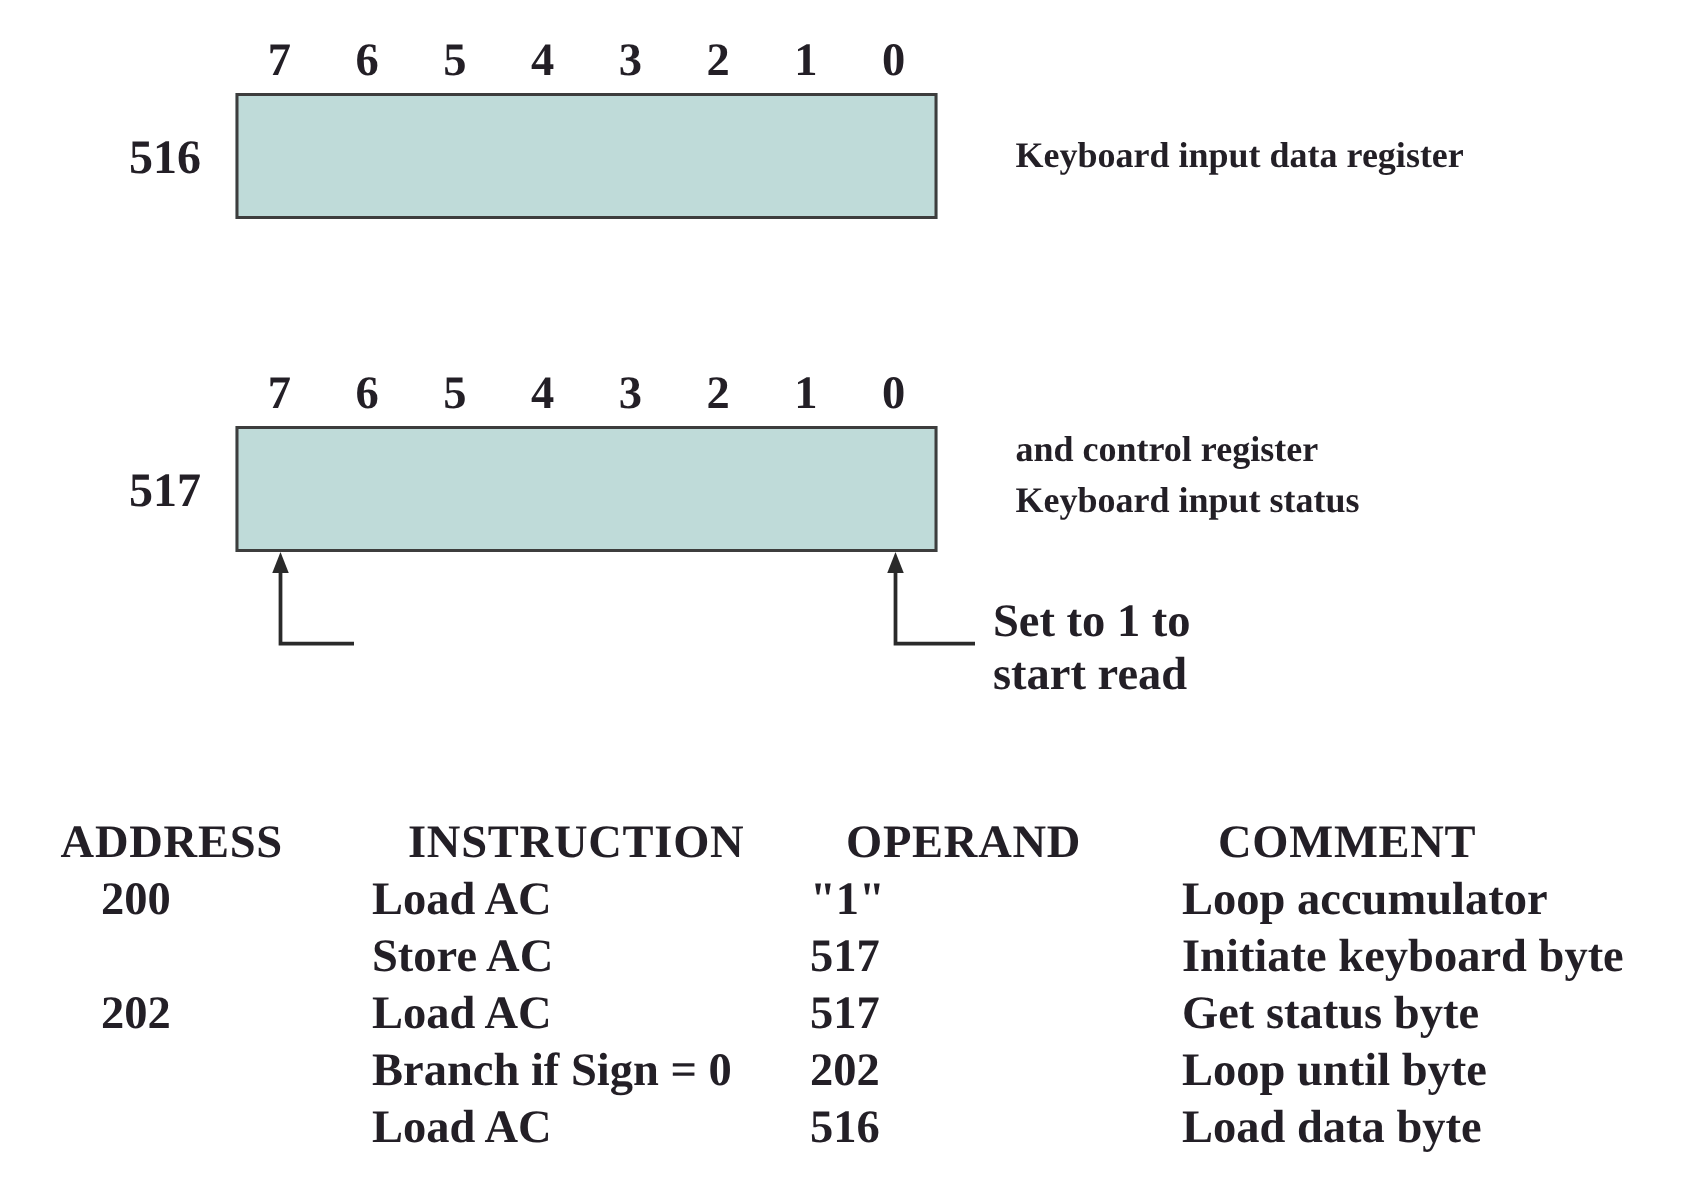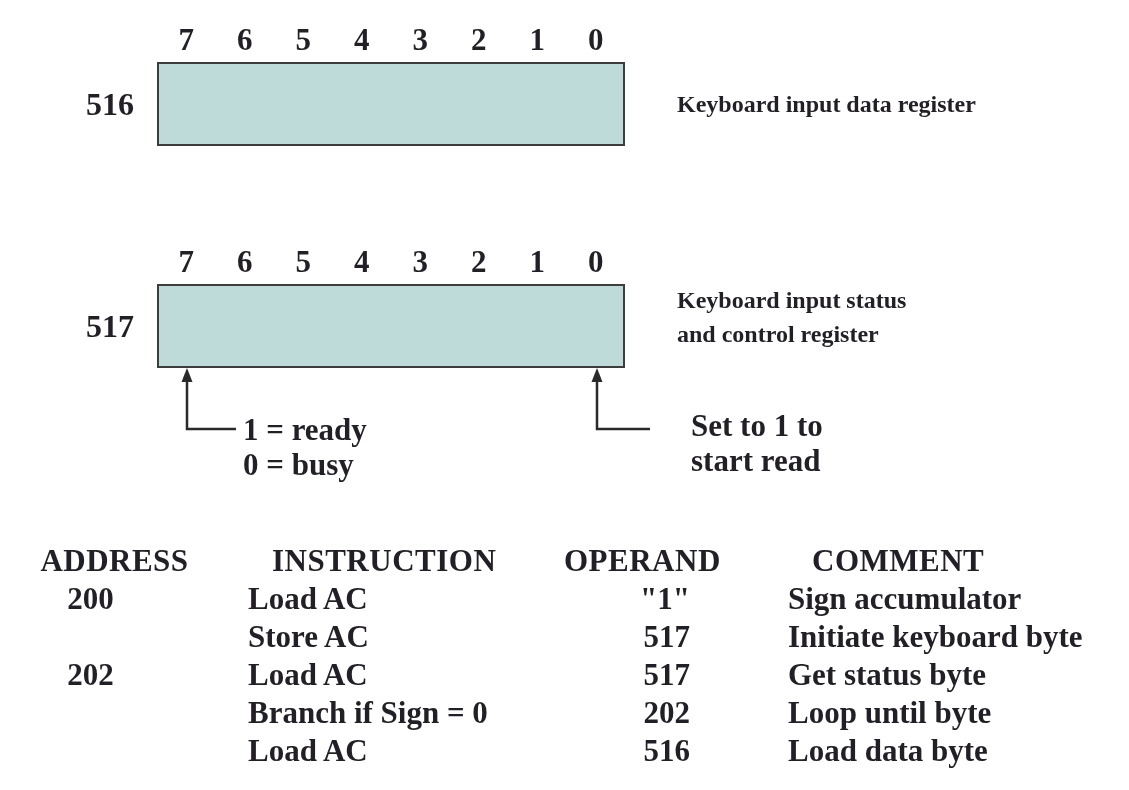--- a/index.html
+++ b/index.html
@@ -25,27 +25,27 @@
   .addr-2 { top:284px; }
   
   .reglabel { position:absolute; left:677px; font-size:24px; line-height:34px; }
   .reglabel-1 { top:62px; height:84px; display:flex; align-items:center; }
   .reglabel-2 { top:283px; }
   
   .arrows { position:absolute; left:0; top:0; width:1129px; height:790px; }
   
   .callout { position:absolute; font-size:31px; line-height:35px; }
   .callout-bit7 { left:243px; top:412px; }
-  .callout-bit0 { left:662px; top:408px;margin-left:29px; }
+  .callout-bit0 { left:662px; top:396px; }
   
   .trow { position:absolute; left:0; width:1129px; height:34px; font-size:31px; line-height:34px; }
   .trow-h { letter-spacing:0.5px;margin-left:24px; }
   .c-addr  { position:absolute; left:8px;   width:165px; text-align:center; }
   .c-instr { position:absolute; left:248px; }
-  .c-oper  { position:absolute; left:540px; width:150px; text-align:right; }
+  .c-oper  { position:absolute; left:540px; width:150px; text-align:left; }
   .c-comm  { position:absolute; left:788px; }
 </style>
 </head>
 <body>
 
 <div class="canvas">
 
   <div class="bits bits-1">
     <span>7</span>
     <span>6</span>
@@ -68,57 +68,53 @@
     <span>5</span>
     <span>4</span>
     <span>3</span>
     <span>2</span>
     <span>1</span>
     <span>0</span>
   </div>
   <div class="addr addr-2">517</div>
   <div class="regbox regbox-2"></div>
   <div class="reglabel reglabel-2">
+    <div>and control register</div>
     <div>Keyboard input status</div>
-    <div>and control register</div>
   </div>
 
   <svg class="arrows" viewBox="0 0 1129 790" xmlns="http://www.w3.org/2000/svg">
     <g stroke="#2a2a2a" stroke-width="2.5" fill="none">
       <path d="M 236 429 L 187 429 L 187 380"></path>
       <polygon points="187,368 181.5,382 192.5,382" fill="#2a2a2a" stroke="none"></polygon>
     </g>
     <g stroke="#2a2a2a" stroke-width="2.5" fill="none">
       <path d="M 650 429 L 597 429 L 597 380"></path>
       <polygon points="597,368 591.5,382 602.5,382" fill="#2a2a2a" stroke="none"></polygon>
     </g>
   </svg>
 
-  <div class="callout callout-bit7">
-    <div>1 = ready</div>
-    <div>0 = busy</div>
-  </div>
   <div class="callout callout-bit0">
     <div>Set to 1 to</div>
     <div>start read</div>
   </div>
 
   <div>
     <div class="trow trow-h" style="top:544px">
       <span class="c-addr">ADDRESS</span>
       <span class="c-instr">INSTRUCTION</span>
       <span class="c-oper">OPERAND</span>
       <span class="c-comm">COMMENT</span>
     </div>
 
     <div class="trow" style="top:582px">
       <span class="c-addr">200</span>
       <span class="c-instr">Load AC</span>
       <span class="c-oper">"1"</span>
-      <span class="c-comm">Sign accumulator</span>
+      <span class="c-comm">Loop accumulator</span>
     </div>
     <div class="trow" style="top:620px">
       <span class="c-addr"></span>
       <span class="c-instr">Store AC</span>
       <span class="c-oper">517</span>
       <span class="c-comm">Initiate keyboard byte</span>
     </div>
     <div class="trow" style="top:658px">
       <span class="c-addr">202</span>
       <span class="c-instr">Load AC</span>

